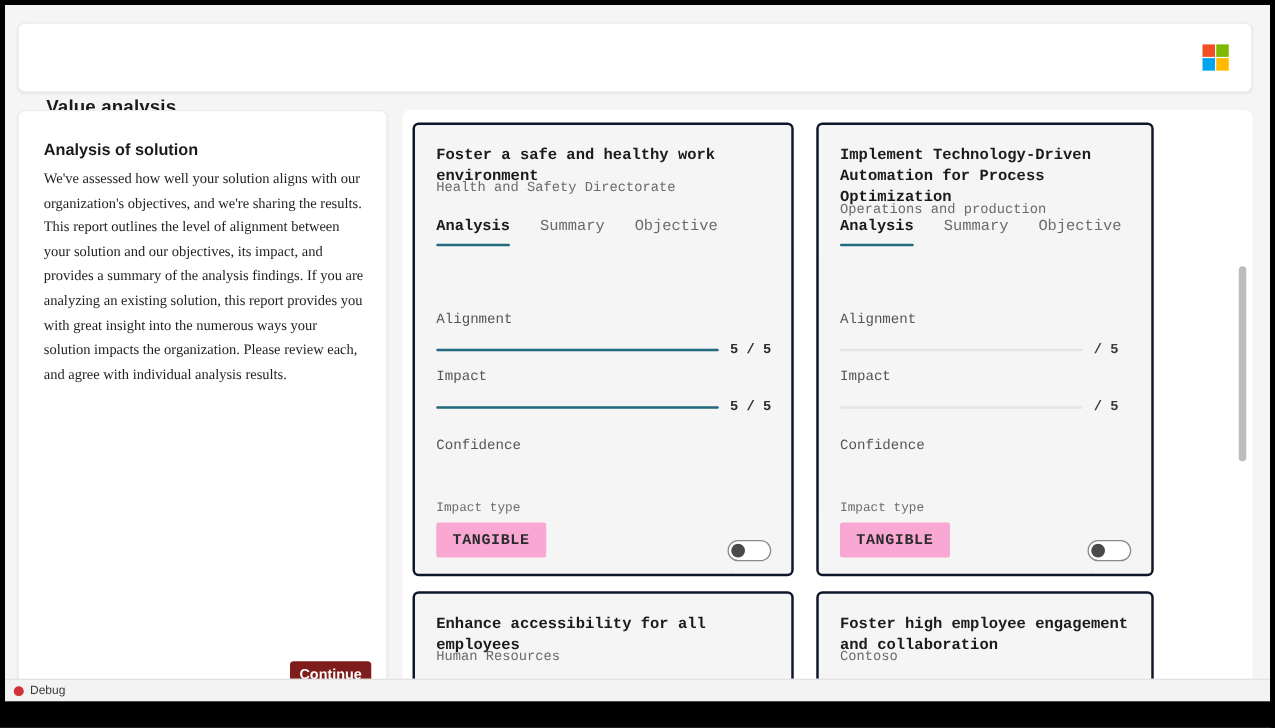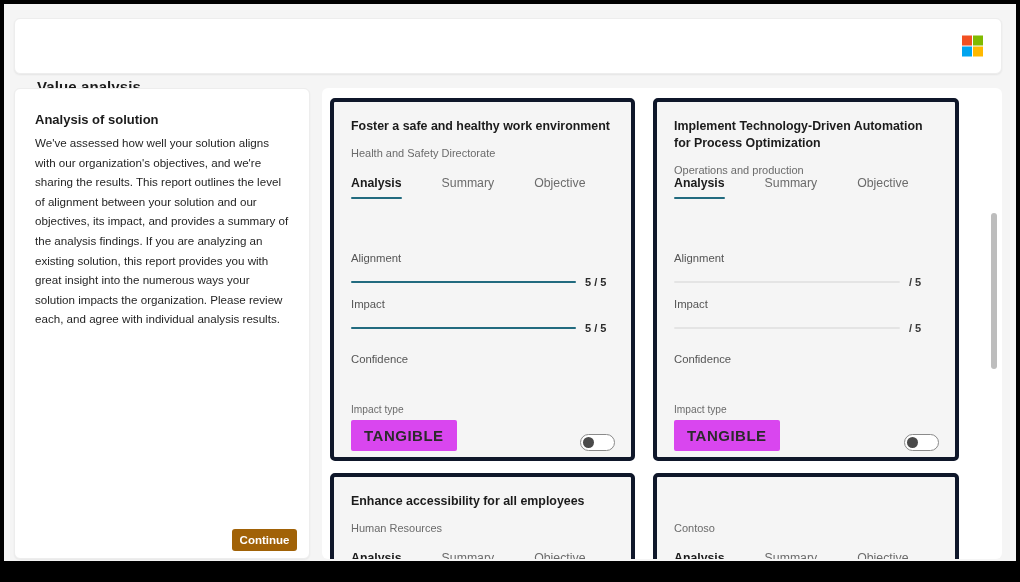--- a/index.html
+++ b/index.html
@@ -92,26 +92,27 @@
     font-weight: 600;
     color: #1b1b1b;
   }
   #left-body {
     position: absolute;
     left: 20px; top: 44px;
     width: 256px;
     font-size: 11.6px;
     line-height: 19.6px;
     color: #1f1f1f;
+    font-family: Liberation Serif, serif;
   }
   #continue-button {
     position: absolute;
     left: 217px; top: 440px;
     width: 65px; height: 22px;
-    background: #a16207;
+    background: #7f1d1d;
     color: #ffffff;
     border: none;
     border-radius: 3px;
     font-size: 11.5px;
     font-family: "Liberation Sans", sans-serif;
     font-weight: 600;
     cursor: pointer;
     padding: 0;
   }
 
@@ -125,27 +126,28 @@
     overflow: hidden;
   }
   #cards-inner {
     position: absolute;
     left: 0; top: 0;
     width: 668px; height: 471px;
   }
   .card {
     position: absolute;
     background: #f5f5f5;
-    border: 4px solid #0f172a;
+    border: 2px solid #0f172a;
     border-radius: 5px;
     box-sizing: border-box;
     overflow: hidden;
+    font-family: Liberation Mono, monospace;
   }
   .card-col-left  { left: 8px;   width: 305px; }
-  .card-col-right { left: 331px; width: 306px; }
+  .card-col-right { left: 331px; width: 270px; }
   .card-row-top    { top: 10px;  height: 363px; }
   .card-row-bottom { top: 385px; height: 160px; }
 
   .card-title {
     position: absolute;
     left: 17px; top: 16px;
     right: 16px;
     font-size: 12.4px;
     font-weight: 600;
     color: #1b1b1b;
@@ -157,21 +159,21 @@
     font-size: 11px;
     color: #6b6b6b;
   }
   .sub-1line { top: 45px; }
   .sub-2line { top: 62px; }
 
   .tabs {
     position: absolute;
     left: 17px;
     display: flex;
-    gap: 40px;
+    gap: 24px;
   }
   .tabs-1line { top: 74px; }
   .tabs-2line { top: 74px; }
   .tab {
     position: relative;
     font-size: 12.3px;
     color: #6b6b6b;
     padding-bottom: 9px;
     cursor: pointer;
     white-space: nowrap;
@@ -232,23 +234,23 @@
 
   .impact-type-label {
     position: absolute;
     left: 17px; top: 302px;
     font-size: 10.2px;
     color: #6b6b6b;
   }
   .chip {
     position: absolute;
     left: 17px; top: 318px;
-    background: #d946ef;
+    background: #f9a8d4;
     color: #2b2b2b;
-    font-size: 15px;
+    font-size: 12px;
     font-weight: 600;
     letter-spacing: .5px;
     padding: 7px 13px;
     border-radius: 2px;
     cursor: pointer;
   }
   .agree-wrap {
     position: absolute;
     right: 16px; top: 332px;
     display: flex;
@@ -429,30 +431,35 @@
           <div class="card-title">Enhance accessibility for all employees</div>
           <div class="card-sub sub-1line">Human Resources</div>
           <div class="tabs tabs-1line">
             <div class="tab active">Analysis</div>
             <div class="tab">Summary</div>
             <div class="tab">Objective</div>
           </div>
         </div>
 
         <div class="card card-col-right card-row-bottom">
+          <div class="card-title">Foster high employee engagement and collaboration</div>
           <div class="card-sub sub-1line">Contoso</div>
           <div class="tabs tabs-1line">
             <div class="tab active">Analysis</div>
             <div class="tab">Summary</div>
             <div class="tab">Objective</div>
           </div>
         </div>
 
       </div>
 
       <div id="scrollbar-track">
         <div id="scrollbar-thumb"></div>
       </div>
     </div>
 
+    <div id="debug-bar">
+      <span id="debug-dot"></span>
+      <span id="debug-text">Debug</span>
+    </div>
 
   </div>
 </div>
 
 </body></html>

